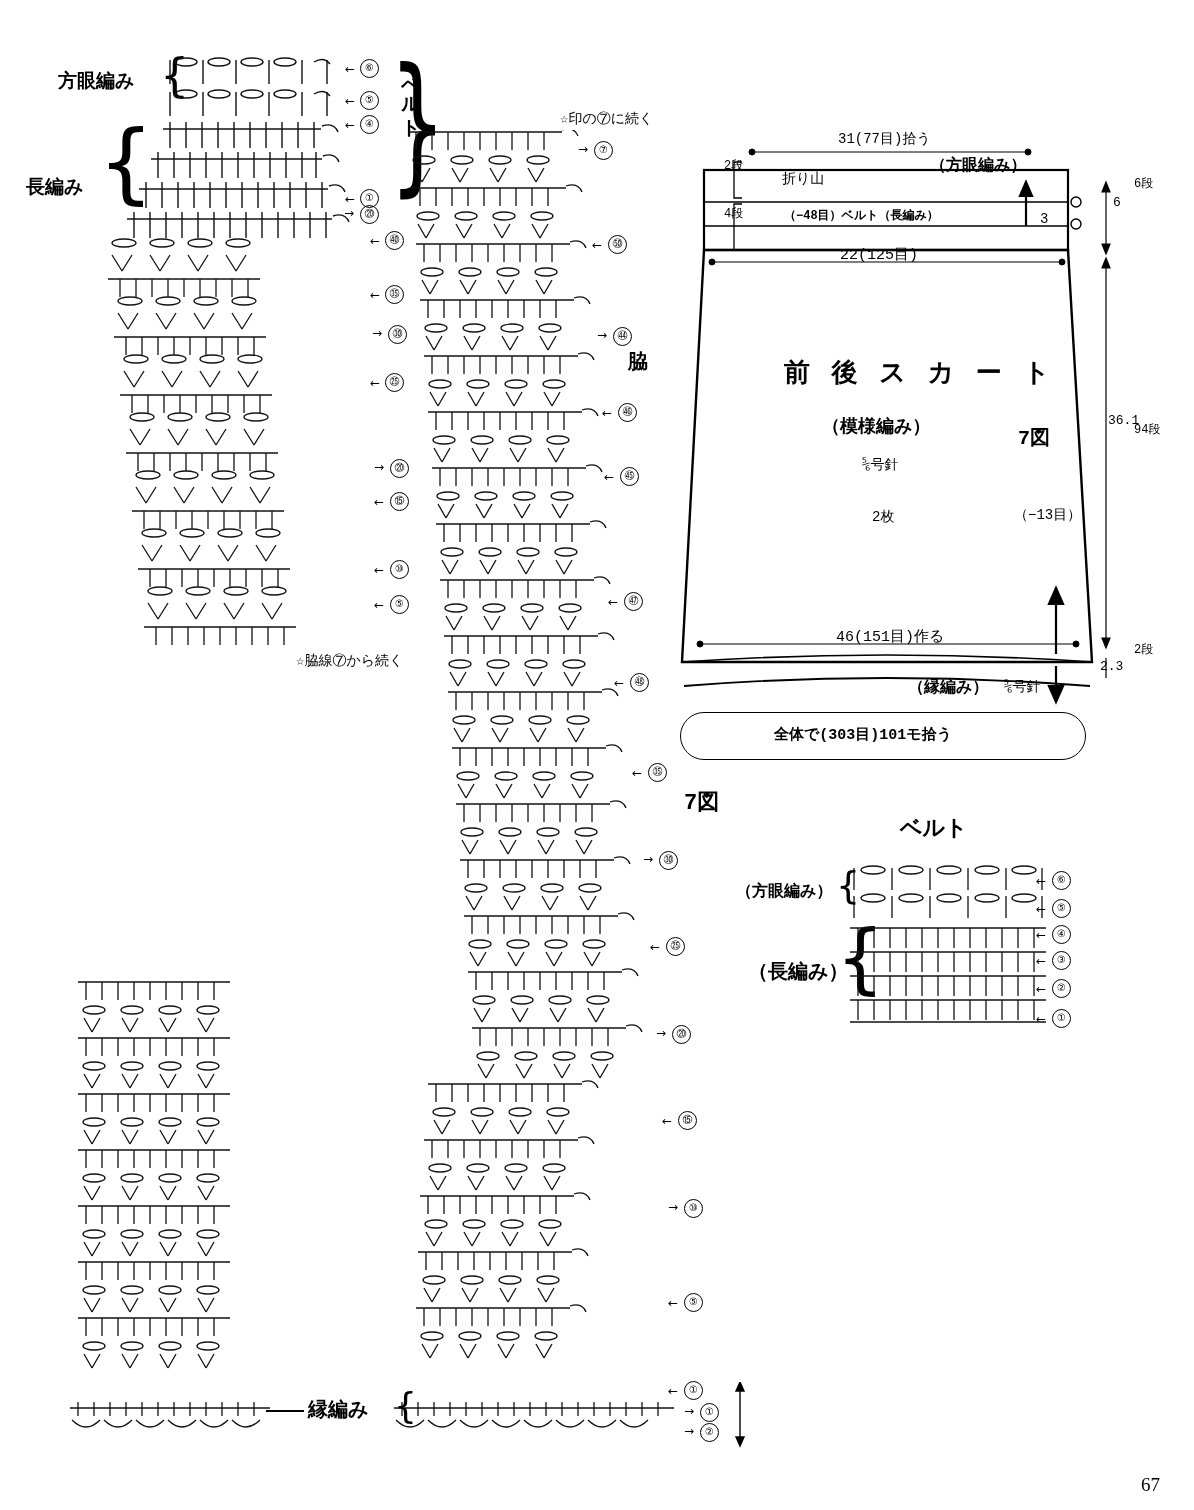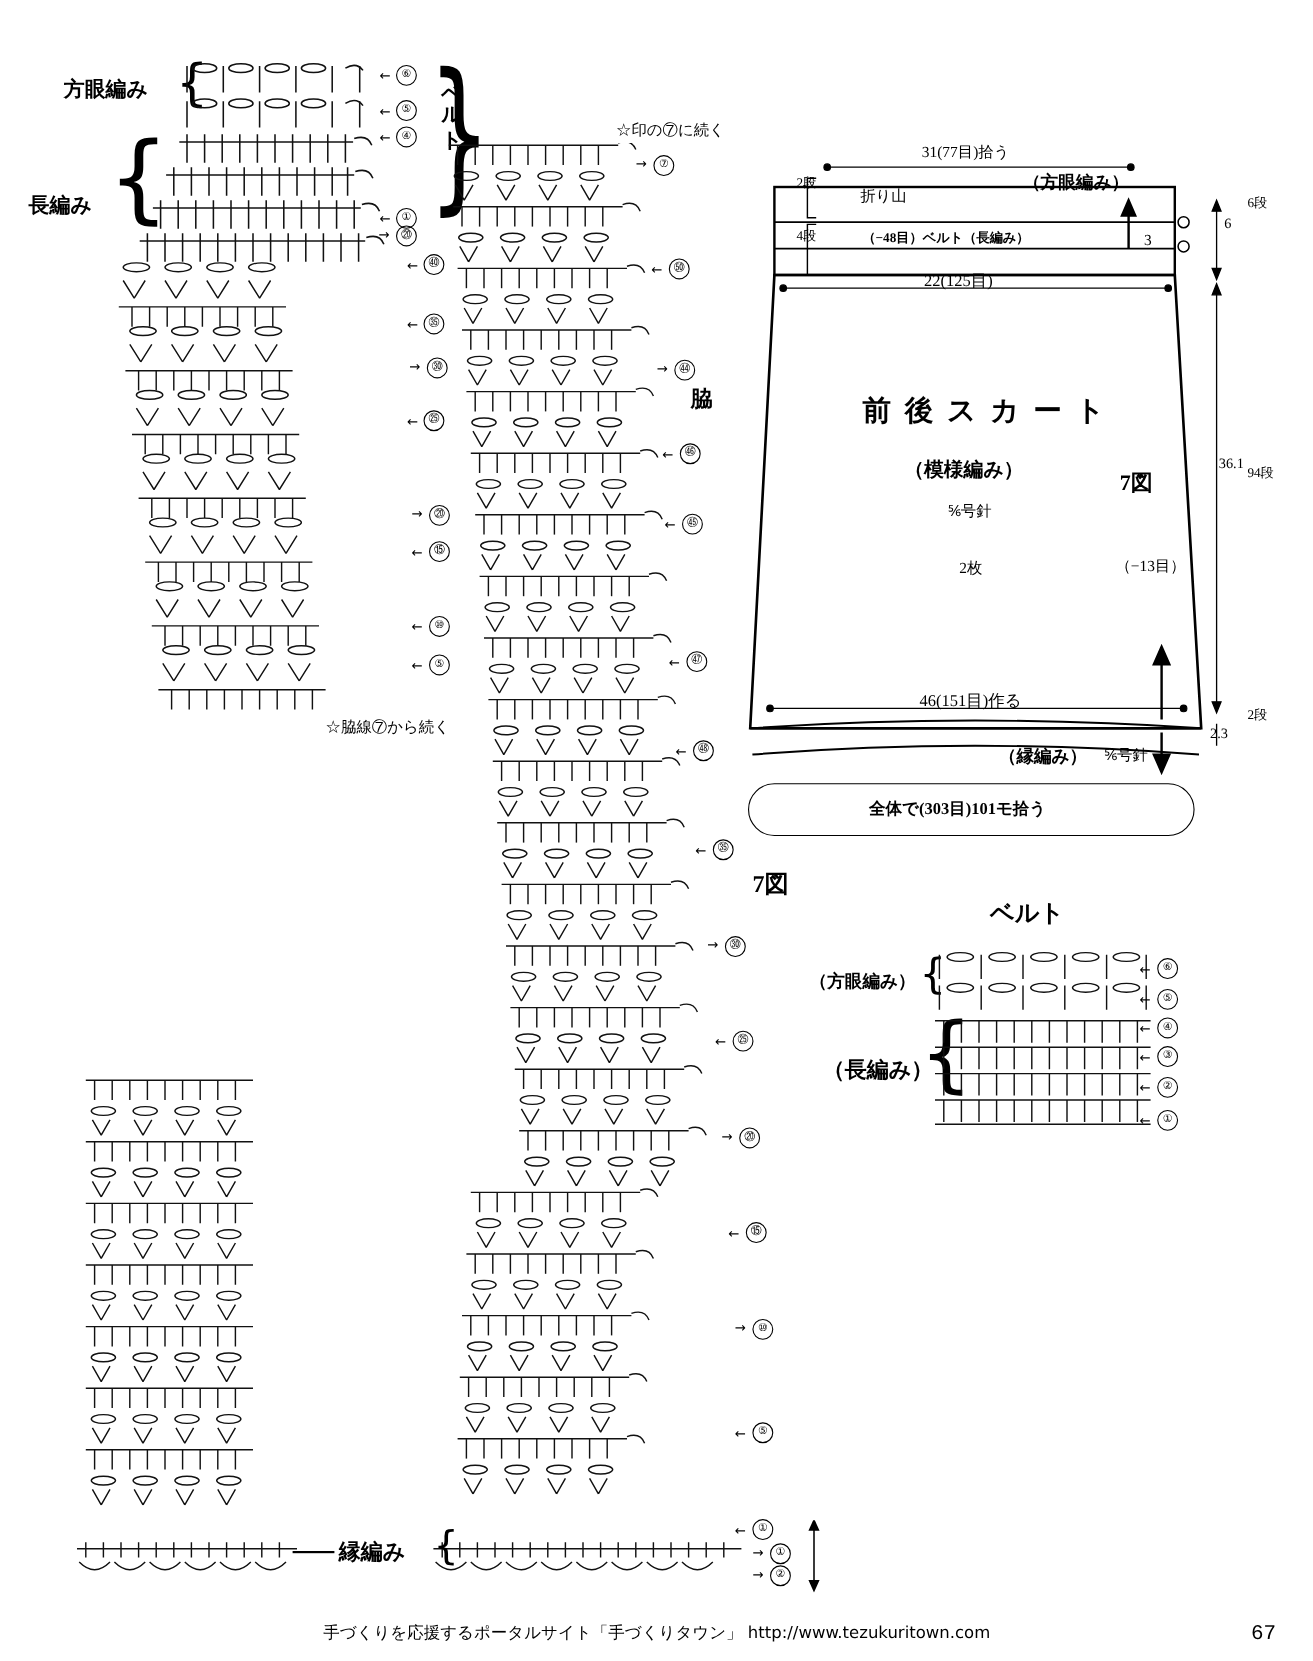--- a/index.html
+++ b/index.html
@@ -15,21 +15,21 @@
     position: relative;
     width: 1194px;
     height: 1510px;
     overflow: hidden;
     background: #fff;
   }
   .abs { position: absolute; }
   .lbl {
     position: absolute;
     white-space: nowrap;
-    font-family: Liberation Serif, serif;
+    font-family: Liberation Mono, monospace;
     color: #000;
     line-height: 1.1;
   }
   .bold { font-weight: bold; }
 
   
   .rownum {
     position: absolute;
     width: 17px; height: 17px;
     border: 1.2px solid #000;
@@ -68,21 +68,21 @@
     bottom: 16px;
     text-align: center;
     font-size: 15px;
     font-family: "DejaVu Sans", sans-serif;
   }
   .pageno {
     position: absolute;
     right: 34px;
     bottom: 14px;
     font-size: 19px;
-    font-family: Liberation Mono, monospace;
+    font-family: Liberation Serif, serif;
     text-align: right;
   }
   svg { display: block; }
 </style>
 </head>
 <body>
 
 <div id="page">
 
   <div class="lbl bold" style="left:58px; top:72px; font-size:19px;">方眼編み</div>
@@ -480,21 +480,21 @@
   <div class="lbl" style="left:862px; top:458px; font-size:14px;">⅚号針</div>
   <div class="lbl" style="left:872px; top:510px; font-size:14px;">2枚</div>
   <div class="lbl bold" style="left:1018px; top:428px; font-size:20px;">7図</div>
   <div class="lbl" style="left:1014px; top:508px; font-size:14px;">（−13目）</div>
 
   <div class="lbl" style="left:836px; top:630px; font-size:15px;">46(151目)作る</div>
   <div class="lbl bold" style="left:908px; top:680px; font-size:16px;">（縁編み）</div>
   <div class="lbl" style="left:1004px; top:680px; font-size:14px;">⅚号針</div>
 
   <div class="pill" style="left:680px; top:712px; width:404px; height:46px;"></div>
-  <div class="lbl bold" style="left:790px; top:728px; font-size:15px;">全体で(303目)101モ拾う</div>
+  <div class="lbl bold" style="left:774px; top:728px; font-size:15px;">全体で(303目)101モ拾う</div>
 
   <svg class="abs" style="left:1098px; top:180px;" width="40" height="500">
     <g stroke="#000" stroke-width="1.2" fill="#000">
       <line x1="8" y1="8" x2="8" y2="68"></line>
       <polygon points="8,2 4,12 12,12"></polygon>
         <polygon points="8,74 4,64 12,64"></polygon>
       <line x1="8" y1="84" x2="8" y2="462"></line>
       <polygon points="8,78 4,88 12,88"></polygon>
         <polygon points="8,468 4,458 12,458"></polygon>
       <line x1="8" y1="478" x2="8" y2="498"></line>
@@ -613,16 +613,15 @@
   <div class="rownum" style="left:1052px; top:899px;">⑤</div>
   <div class="arrowtxt" style="left:1036px; top:928px;">←</div>
   <div class="rownum" style="left:1052px; top:925px;">④</div>
   <div class="arrowtxt" style="left:1036px; top:954px;">←</div>
   <div class="rownum" style="left:1052px; top:951px;">③</div>
   <div class="arrowtxt" style="left:1036px; top:982px;">←</div>
   <div class="rownum" style="left:1052px; top:979px;">②</div>
   <div class="arrowtxt" style="left:1036px; top:1012px;">←</div>
   <div class="rownum" style="left:1052px; top:1009px;">①</div>
 
-  <div class="footer">手づくりを応援するポータルサイト「手づくりタウン」 http://www.tezukuritown.com</div>
   <div class="pageno">67</div>
 
 </div>
 
 </body></html>

